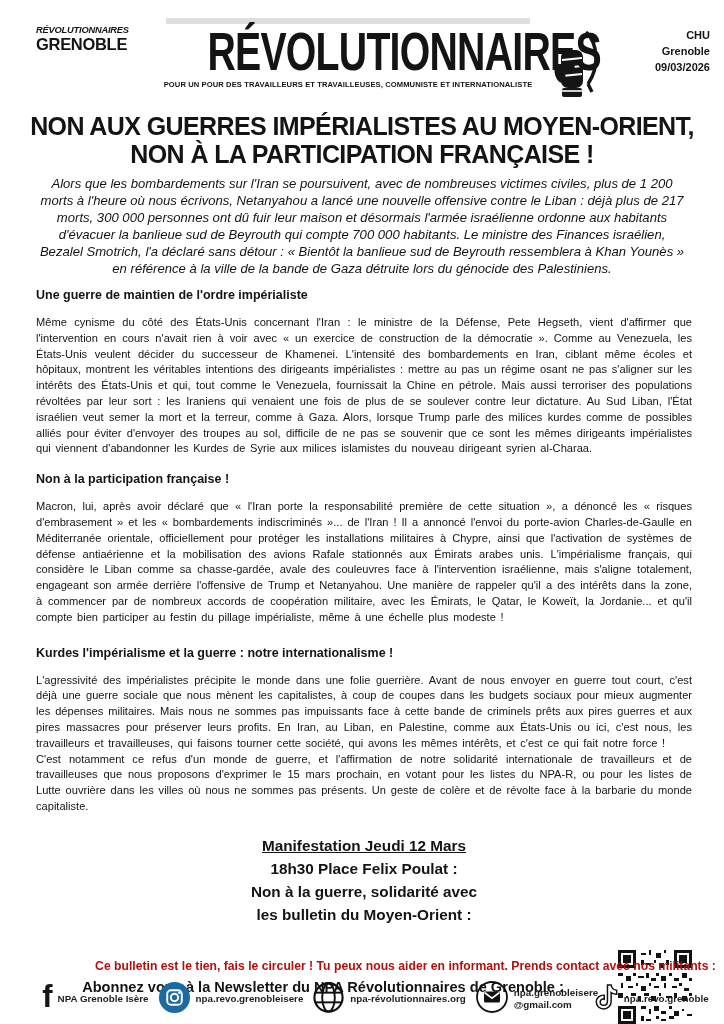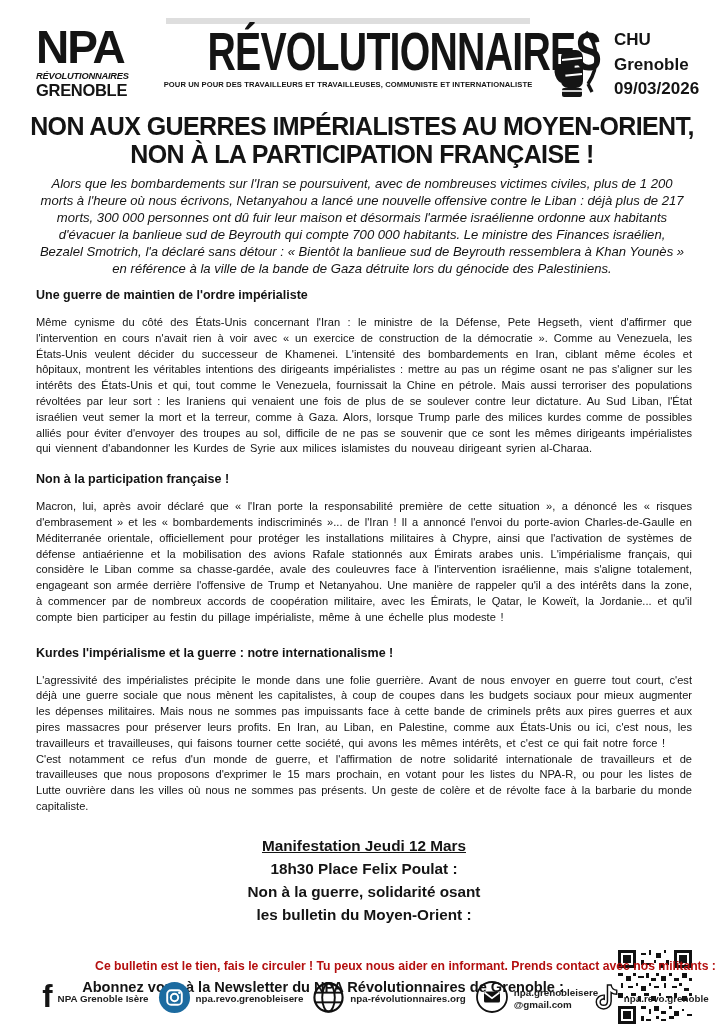--- a/index.html
+++ b/index.html
@@ -19,21 +19,21 @@
   .npa-sub { font-size: 9.3px; font-weight: 700; font-style: italic; letter-spacing: -0.2px; margin-top: 2px; }
   .npa-city { font-size: 16.5px; font-weight: 800; letter-spacing: -0.3px; margin-top: 1px; }
   .masthead { flex: 1 1 auto; text-align: center; padding-top: 2px; min-width: 0; }
   .masthead-bar { height: 6px; background: #dedede; width: 96%; margin: 0 auto 1px auto; }
   .masthead-title {
     font-size: 53px; font-weight: 800; letter-spacing: -1px; white-space: nowrap;
     transform: scaleX(0.74); transform-origin: center; line-height: 1.02;
   }
   .masthead-subtitle { font-size: 7.6px; font-weight: 700; letter-spacing: 0.1px; white-space: nowrap; margin-top: 1px; }
   .fist-wrap { flex: 0 0 auto; width: 56px; padding-top: 14px; }
-  .edition { flex: 0 0 auto; width: 96px; text-align: left; font-weight: 700; font-size: 17px; line-height: 1.45; padding-top: 12px; }
+  .edition { flex: 0 0 auto; width: 96px; text-align: right; font-weight: 700; font-size: 11px; line-height: 1.45; padding-top: 12px; }
 
   
   .headline { text-align: center; margin-top: 4px; line-height: 1.12; }
   .headline span { display: block; font-size: 25px; font-weight: 800; letter-spacing: -0.6px; white-space: nowrap; }
 
   
   .intro {
     width: 648px; margin: 7px auto 0 auto; text-align: center;
     font-style: italic; font-size: 13.1px; line-height: 17px; font-weight: 500;
   }
@@ -78,21 +78,20 @@
   .social-label.wrap { width: 72px; }
   .fb-glyph { font-size: 31px; font-weight: 800; line-height: 0.8; display: inline-block; transform: translateY(-2px); }
 </style>
 </head>
 <body>
 
 <div class="page">
 
   <div class="header">
     <div class="npa-logo">
-      <div class="npa-big">NPA</div>
       <div class="npa-sub">RÉVOLUTIONNAIRES</div>
       <div class="npa-city">GRENOBLE</div>
     </div>
 
     <div class="masthead">
       <div class="masthead-bar"></div>
       <div class="masthead-title">RÉVOLUTIONNAIRES</div>
       <div class="masthead-subtitle">POUR UN POUR DES TRAVAILLEURS ET TRAVAILLEUSES, COMMUNISTE ET INTERNATIONALISTE</div>
     </div>
 
@@ -134,21 +133,21 @@
     </div>
 
     <div class="col">
       <h2>Kurdes l'impérialisme et la guerre : notre internationalisme !</h2>
       <p class="body-text">L'agressivité des impérialistes précipite le monde dans une folie guerrière. Avant de nous envoyer en guerre tout court, c'est déjà une guerre sociale que nous mènent les capitalistes, à coup de coupes dans les budgets sociaux pour mieux augmenter les dépenses militaires. Mais nous ne sommes pas impuissants face à cette bande de criminels prêts aux pires guerres et aux pires massacres pour préserver leurs profits. En Iran, au Liban, en Palestine, comme aux États-Unis ou ici, c'est nous, les travailleurs et travailleuses, qui faisons tourner cette société, qui avons les mêmes intérêts, et c'est ce qui fait notre force !</p>
       <p class="body-text" style="margin-top:0;">C'est notamment ce refus d'un monde de guerre, et l'affirmation de notre solidarité internationale de travailleurs et de travailleuses que nous proposons d'exprimer le 15 mars prochain, en votant pour les listes du NPA-R, ou pour les listes de Lutte ouvrière dans les villes où nous ne sommes pas présents. Un geste de colère et de révolte face à la barbarie du monde capitaliste.</p>
 
       <div class="event">
         <div class="underl">Manifestation Jeudi 12 Mars</div>
         <div>18h30 Place Felix Poulat :</div>
-        <div>Non à la guerre, solidarité osant</div>
+        <div>Non à la guerre, solidarité avec</div>
         <div>les bulletin du Moyen-Orient :</div>
       </div>
 
       <div class="newsletter-row">
         <div class="newsletter-text">Abonnez vous à la Newsletter du NPA Révolutionnaires de Grenoble :</div>
         <svg class="qr" viewBox="0 0 29 29" shape-rendering="crispEdges" aria-hidden="true">
           <rect width="29" height="29" fill="#fff"></rect>
           <g fill="#111">
             <rect x="0" y="0" width="7" height="7"></rect>
               <rect x="22" y="0" width="7" height="7"></rect>

